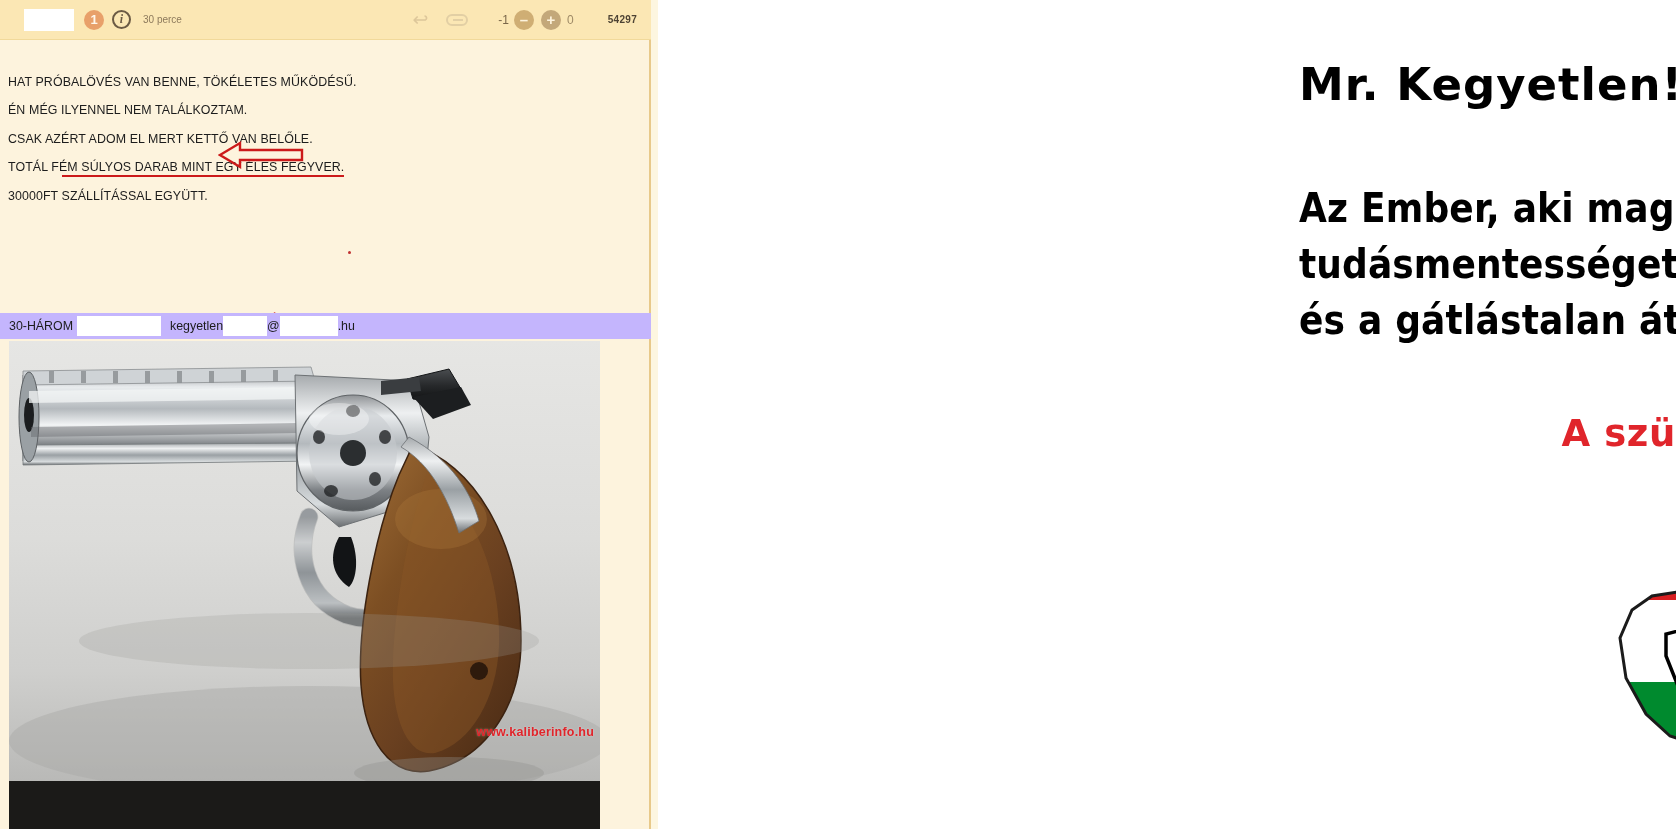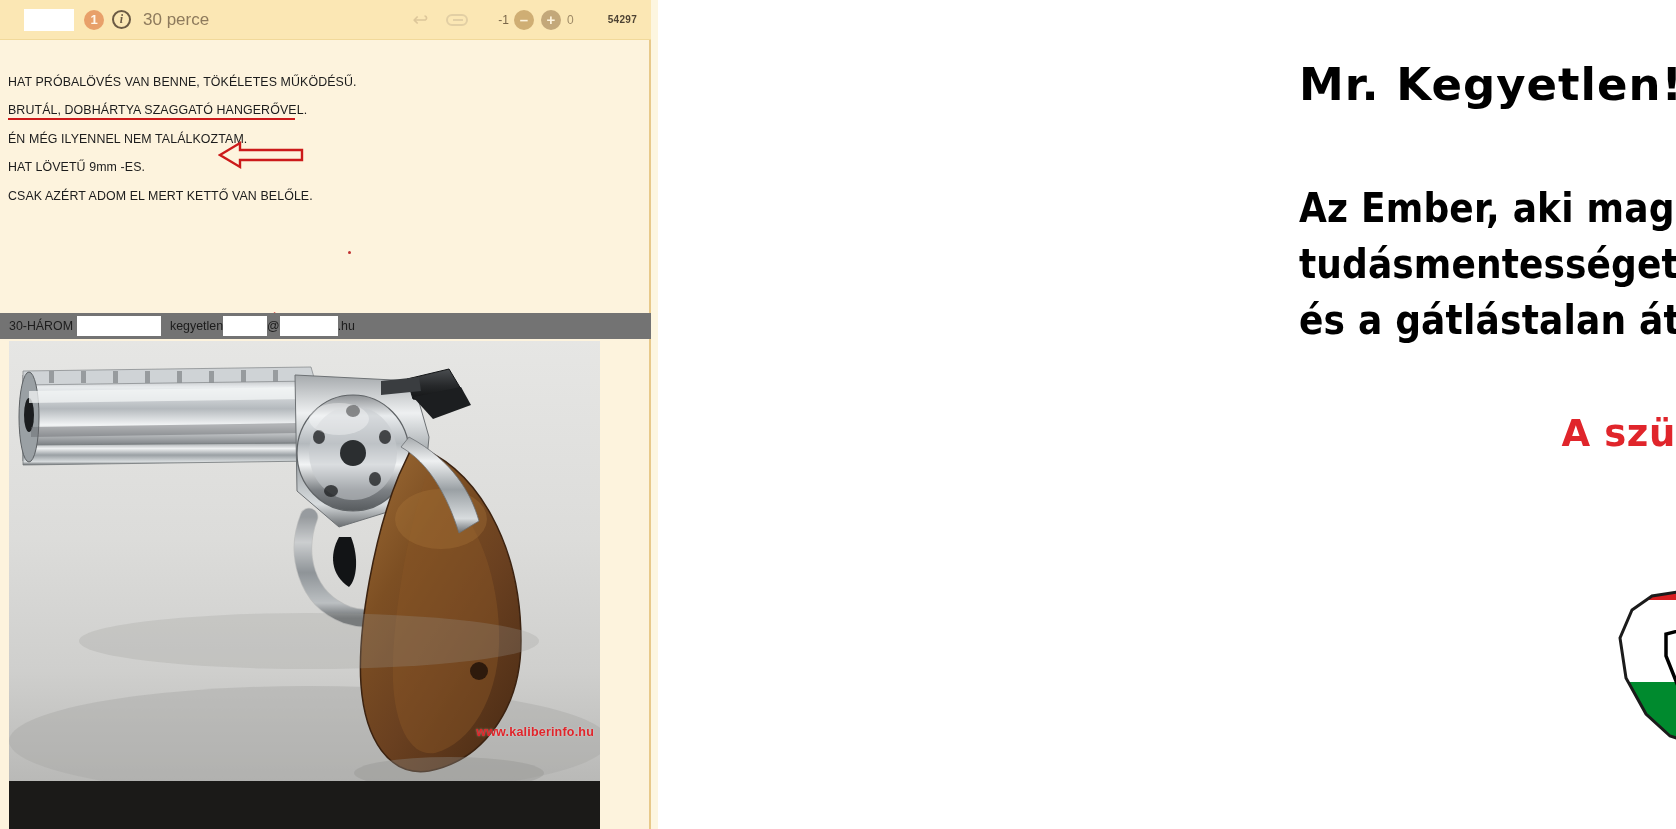--- a/index.html
+++ b/index.html
@@ -63,21 +63,21 @@
     border: 2px solid #6b5a44;
     color: #6b5a44;
     font-size: 12px;
     font-weight: bold;
     font-style: italic;
     display: flex; align-items: center; justify-content: center;
     font-family: "Liberation Serif", serif;
   }
   .tb-time {
     margin-left: 12px;
-    font-size: 17px;
+    font-size: 10px;
     color: #8d7a5c;
   }
   .tb-spacer { flex: 1; }
   .tb-icon {
     color: #ddc79a;
     font-size: 19px;
     margin-left: 16px;
     line-height: 1;
   }
   .tb-link-icon {
@@ -160,21 +160,21 @@
     stroke: #cc1a1a;
     stroke-width: 2.4;
   }
 
   
   .email-row {
     position: absolute;
     left: 0; top: 313px;
     width: 651px;
     height: 26px;
-    background: #737373;
+    background: #c4b5fd;
     display: flex;
     align-items: center;
     font-size: 12.4px;
     color: #1c1c1c;
   }
   .email-row .seg { white-space: nowrap; }
   .redact {
     background: #ffffff;
     height: 20px;
     display: inline-block;
@@ -282,30 +282,30 @@
         <div class="vote-pos">0</div>
 
         <div class="tb-count">54297</div>
       </div>
 
       <div class="ad-body">
         <div class="ad-line">
           <span class="txt">HAT PRÓBALÖVÉS VAN BENNE, TÖKÉLETES MŰKÖDÉSŰ.</span>
         </div>
         <div class="ad-line">
-          <span class="txt ul-red ul-w1">BRUTÁL, DOBHÁRTYA SZAGGATÓ HANGERŐVEL.</span>
-        </div>
-        <div class="ad-line">
           <span class="txt">ÉN MÉG ILYENNEL NEM TALÁLKOZTAM.</span>
         </div>
         <div class="ad-line">
-          <span class="txt">HAT LÖVETŰ 9mm -ES.</span>
+          <span class="txt">CSAK AZÉRT ADOM EL MERT KETTŐ VAN BELŐLE.</span>
         </div>
         <div class="ad-line">
-          <span class="txt">CSAK AZÉRT ADOM EL MERT KETTŐ VAN BELŐLE.</span>
+          <span class="txt ul-red ul-w3">TOTÁL FÉM SÚLYOS DARAB MINT EGY ÉLES FEGYVER.</span>
+        </div>
+        <div class="ad-line">
+          <span class="txt">30000FT SZÁLLÍTÁSSAL EGYÜTT.</span>
         </div>
 
         <div class="red-dot"></div>
       </div>
 
       <svg class="arrow" style="left:218px; top:140px; width:86px; height:30px;" viewBox="0 0 86 30">
         <path d="M2 15 L22 3 L22 10 L84 10 L84 20 L22 20 L22 27 Z"></path>
       </svg>
 
       <svg class="arrow" style="left:252px; top:311px; width:222px; height:28px;" viewBox="0 0 222 28">

